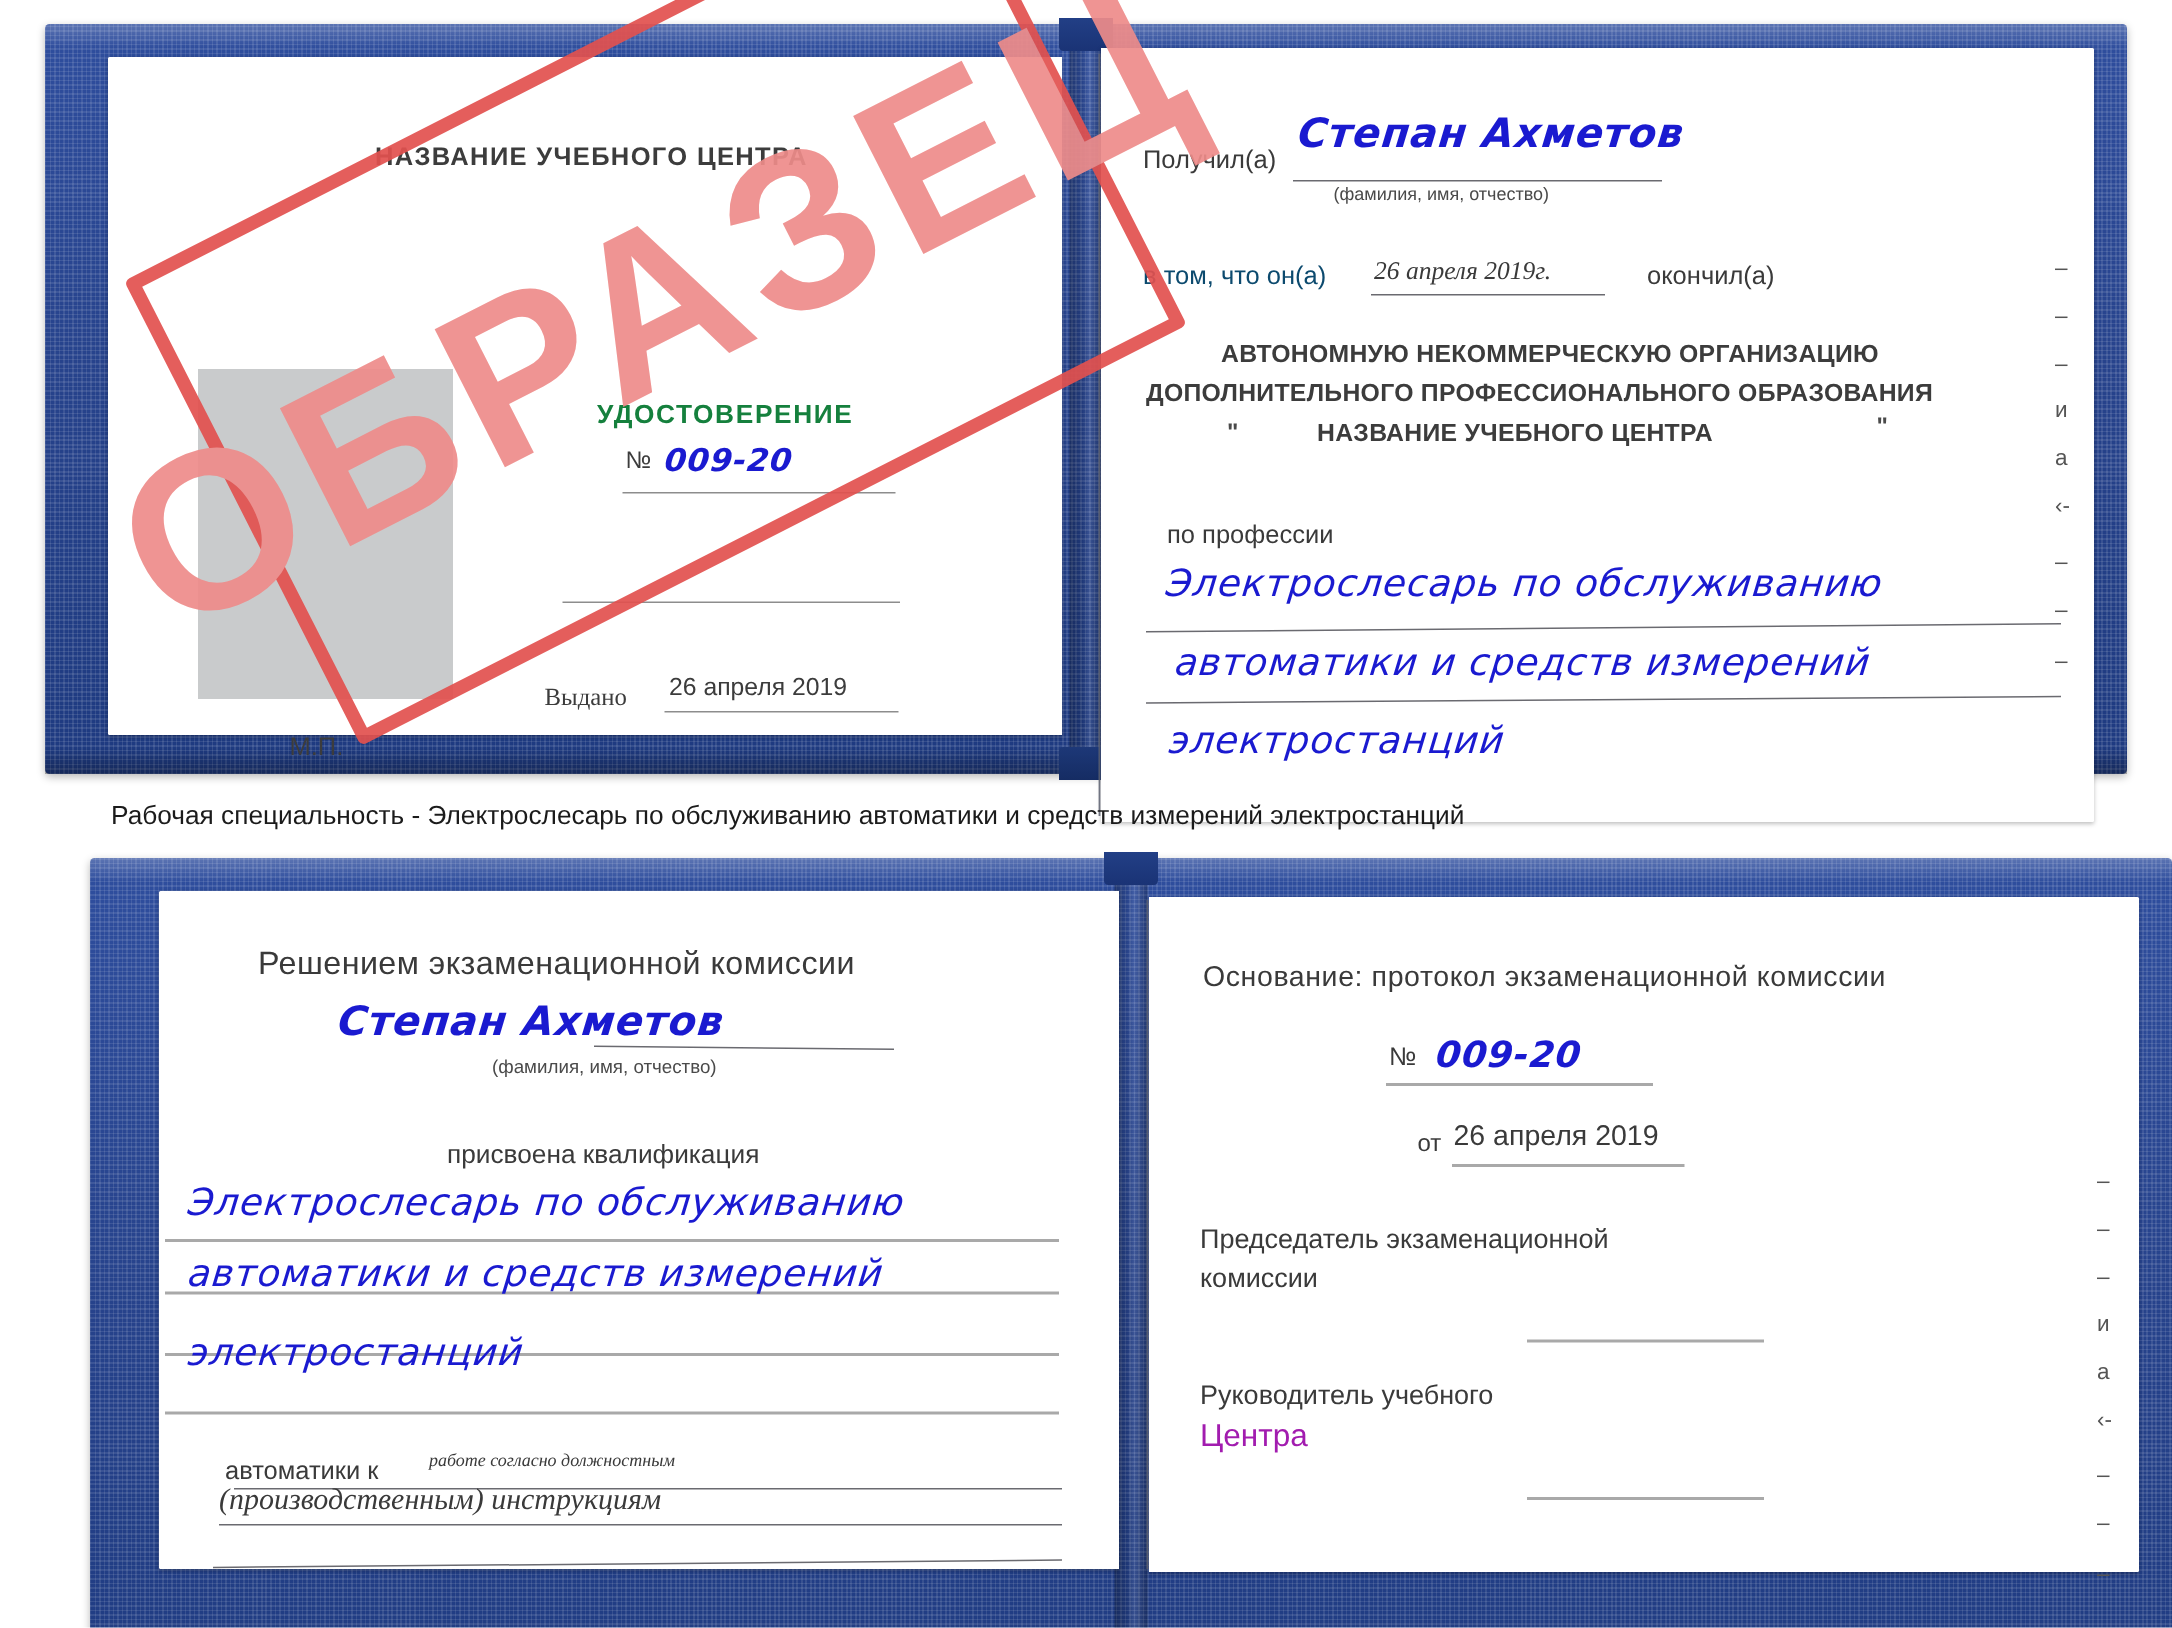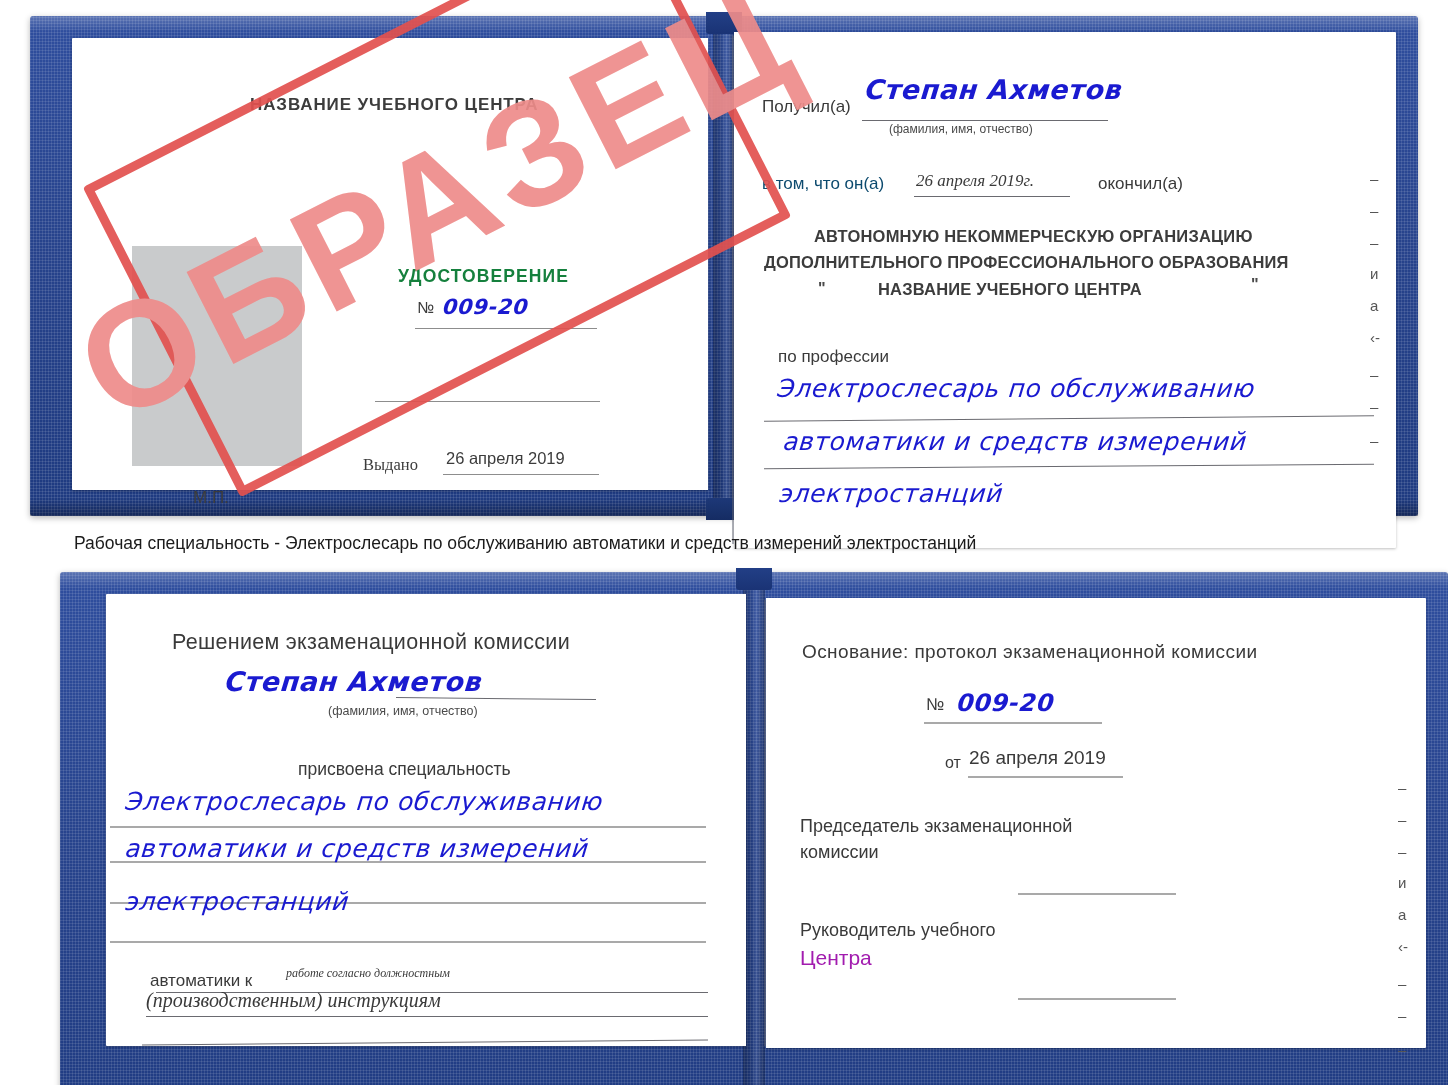--- a/index.html
+++ b/index.html
@@ -192,21 +192,21 @@
   </div>
 
   <div class="page left" style="left:46px;top:22px;width:640px;height:452px;">
 
     <div class="t" style="left:66px;top:36px;font-size:21.5px;color:#3a3a3a;letter-spacing:.3px;">Решением экзаменационной комиссии</div>
 
     <div class="t hand" style="left:118px;top:72px;font-size:27px;font-weight:600;">Степан Ахметов</div>
     <div class="rule dark" style="left:290px;top:104px;width:200px;transform:rotate(0.6deg);"></div>
     <div class="t" style="left:222px;top:110px;font-size:12.5px;color:#4a4a4a;">(фамилия, имя, отчество)</div>
 
-    <div class="t" style="left:192px;top:165px;font-size:17.5px;color:#3a3a3a;">присвоена специальность</div>
+    <div class="t" style="left:192px;top:165px;font-size:17.5px;color:#3a3a3a;">присвоена квалификация</div>
 
     <div class="t hand" style="left:18px;top:193px;font-size:25px;">Электрослесарь по обслуживанию</div>
     <div class="rule light" style="left:4px;top:232px;width:596px;"></div>
 
     <div class="rule light" style="left:4px;top:267px;width:596px;"></div>
     <div class="t hand" style="left:18px;top:240px;font-size:25px;">автоматики и средств измерений</div>
     <div class="rule light" style="left:4px;top:308px;width:596px;"></div>
 
     <div class="t hand" style="left:18px;top:293px;font-size:25px;">электростанций</div>
     <div class="rule light" style="left:4px;top:347px;width:596px;"></div>

